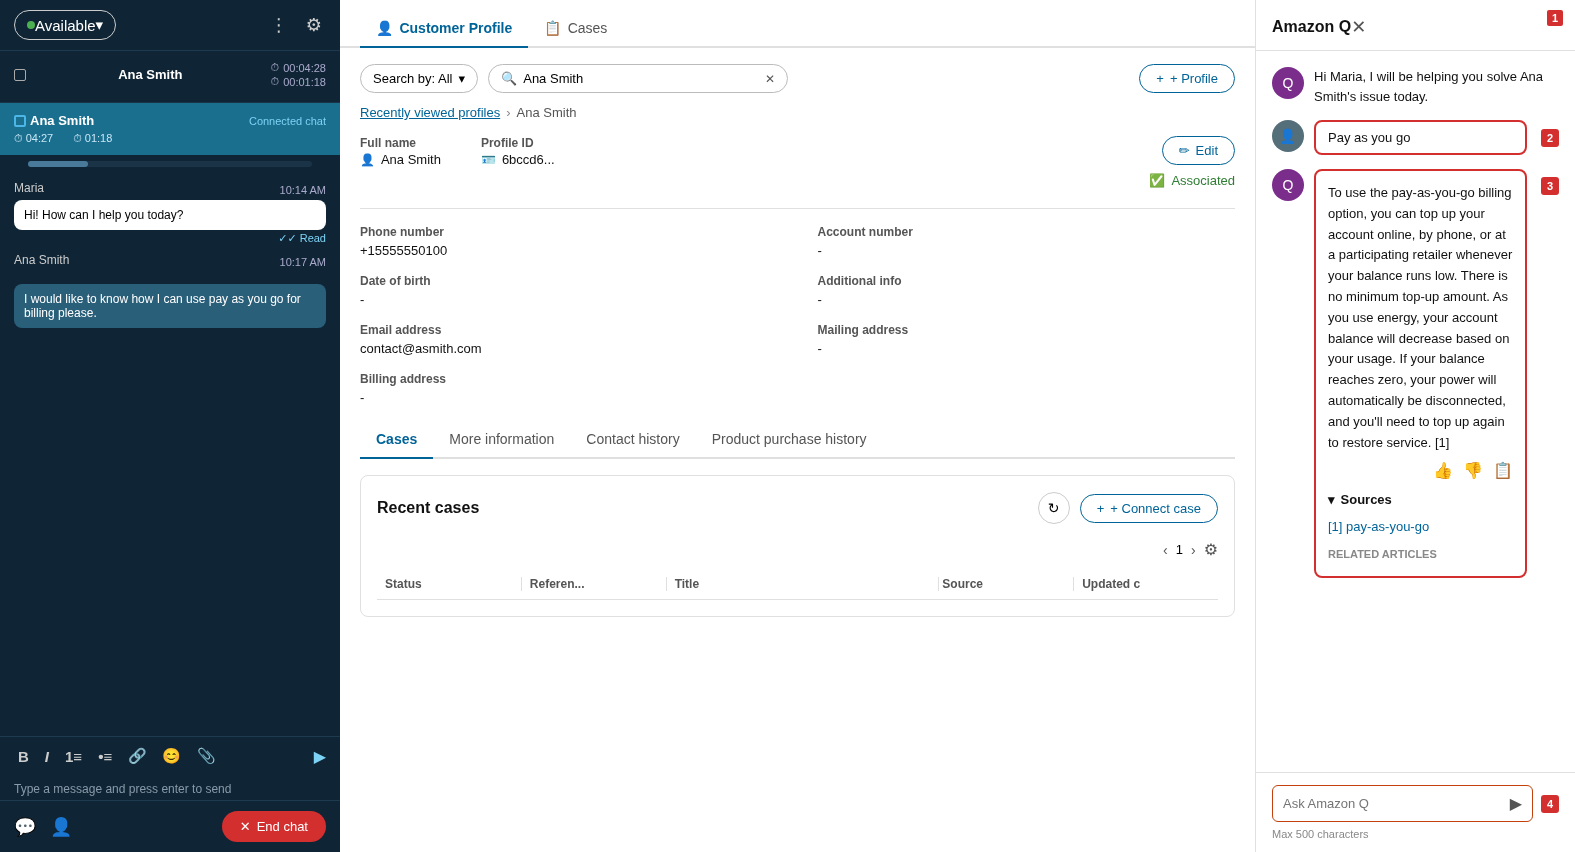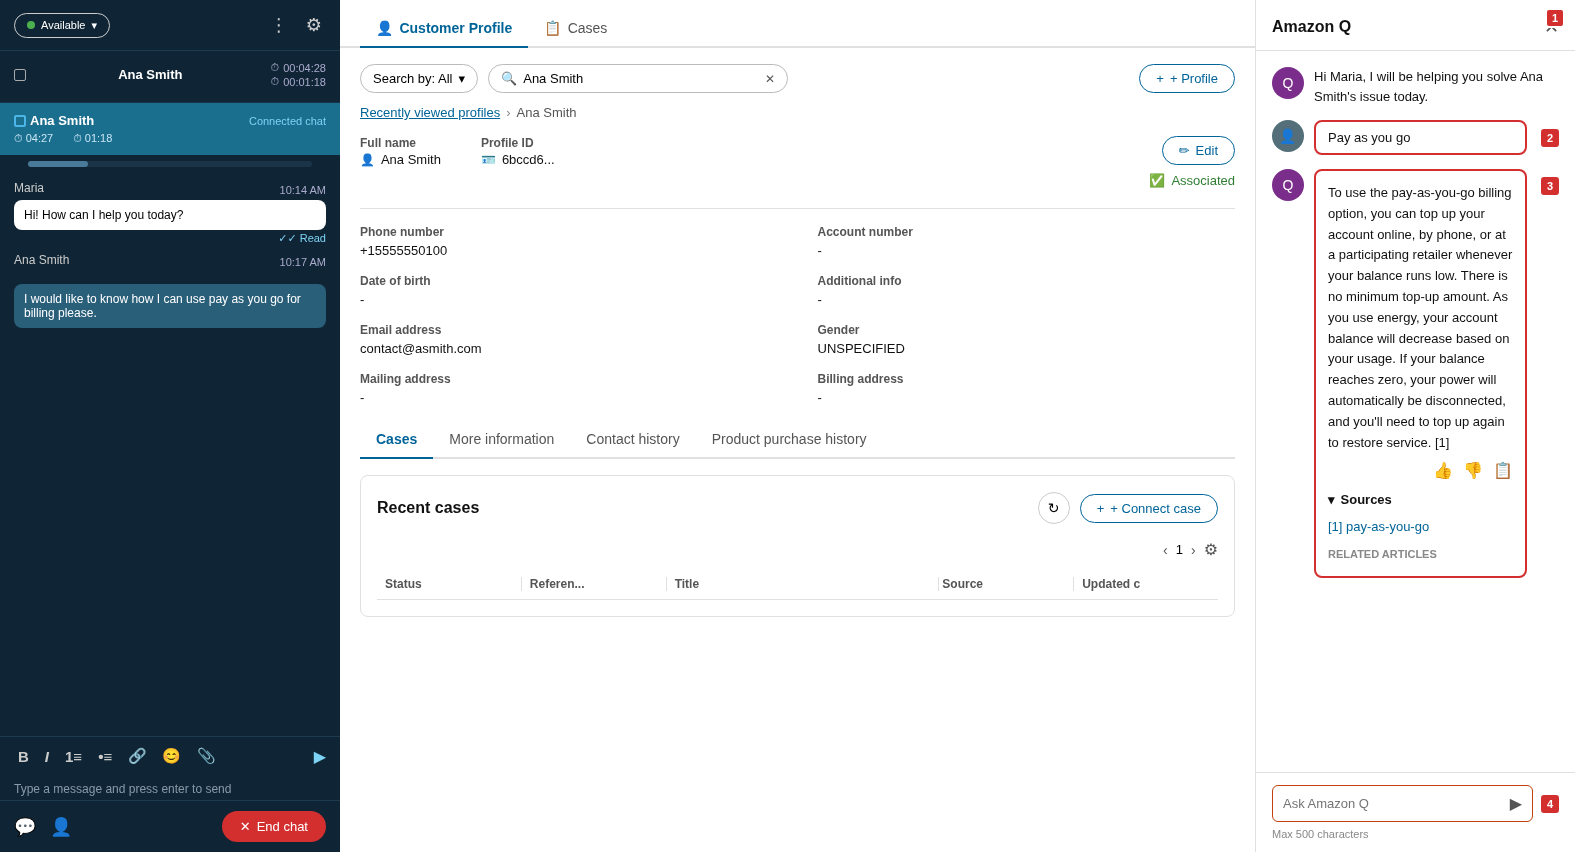--- a/index.html
+++ b/index.html
@@ -1,21 +1,21 @@
 <!DOCTYPE html>
 <html><head>
   <meta charset="utf-8">
   <style>
     * { box-sizing: border-box; margin: 0; padding: 0; }
     body { font-family: -apple-system, BlinkMacSystemFont, 'Segoe UI', Arial, sans-serif; font-size: 13px; background: #f0f0f0; display: flex; height: 852px; overflow: hidden; }
 
     
     .sidebar { width: 340px; background: #0f2535; display: flex; flex-direction: column; height: 100%; color: #fff; flex-shrink: 0; }
     .sidebar-header { display: flex; align-items: center; justify-content: space-between; padding: 10px 14px; border-bottom: 1px solid #1e3a4f; }
-    .status-btn { background: transparent; border: 1.5px solid #ccc; border-radius: 20px; color: #fff; padding: 5px 12px; font-size: 11px; cursor: pointer; display: flex; align-items: center; gap: 6px; }
+    .status-btn { background: transparent; border: 1.5px solid #ccc; border-radius: 20px; color: #fff; padding: 5px 12px; font-size: 15px; cursor: pointer; display: flex; align-items: center; }
     .status-dot { width: 8px; height: 8px; background: #4caf50; border-radius: 50%; display: inline-block; }
     .sidebar-icons { display: flex; align-items: center; gap: 10px; }
     .icon-btn { background: none; border: none; color: #ccc; cursor: pointer; font-size: 18px; padding: 4px; }
 
     .chat-item { padding: 10px 14px; border-bottom: 1px solid #1a3347; cursor: pointer; }
     .chat-item-header { display: flex; align-items: center; justify-content: space-between; margin-bottom: 4px; }
     .chat-name { font-weight: 600; font-size: 13px; color: #fff; }
     .chat-times { font-size: 11px; color: #aac; display: flex; flex-direction: column; align-items: flex-end; gap: 1px; }
     .chat-time-row { display: flex; align-items: center; gap: 4px; }
     .chat-status-label { font-size: 11px; color: #7dd3f5; }
@@ -94,21 +94,21 @@
 
     .table-header { display: flex; border-bottom: 1px solid #e0e0e0; padding: 8px 0; font-weight: 600; font-size: 12px; color: #555; }
     .col-status { flex: 1; padding: 0 8px; }
     .col-ref { flex: 1; padding: 0 8px; border-left: 1px solid #e0e0e0; }
     .col-title { flex: 2; padding: 0 8px; border-left: 1px solid #e0e0e0; }
     .col-source { flex: 1; padding: 0 3px; border-left: 1px solid #e0e0e0; }
     .col-updated { flex: 1; padding: 0 8px; border-left: 1px solid #e0e0e0; }
 
     
     .amazon-q-panel { width: 320px; background: #fff; border-left: 1px solid #e0e0e0; display: flex; flex-direction: column; height: 100%; flex-shrink: 0; }
-    .aq-header { display: flex; align-items: center; justify-content: space-between; padding: 16px 16px 12px; border-bottom: 1px solid #e0e0e0; }
+    .aq-header { display: flex; align-items: center; padding: 16px 16px 12px; border-bottom: 1px solid #e0e0e0; }
     .aq-title { font-size: 16px; font-weight: 700; color: #111; }
     .aq-close-btn { background: none; border: none; cursor: pointer; font-size: 18px; color: #555; }
 
     .aq-messages { flex: 1; overflow-y: auto; padding: 16px; display: flex; flex-direction: column; gap: 14px; }
     .aq-msg { display: flex; gap: 10px; align-items: flex-start; }
     .aq-avatar { width: 32px; height: 32px; border-radius: 50%; background: #7b2d8b; display: flex; align-items: center; justify-content: center; color: #fff; font-size: 14px; flex-shrink: 0; }
     .aq-avatar.user { background: #546e7a; }
     .aq-bubble { flex: 1; }
     .aq-text { font-size: 13px; color: #111; line-height: 1.5; }
     .aq-user-bubble { border: 2px solid #d32f2f; border-radius: 8px; padding: 8px 12px; font-size: 13px; color: #111; background: #fff; }
@@ -314,24 +314,20 @@
         <div class="field-label">Date of birth</div>
         <div class="field-value">-</div>
       </div>
       <div class="detail-field">
         <div class="field-label">Additional info</div>
         <div class="field-value">-</div>
       </div>
       <div class="detail-field">
         <div class="field-label">Email address</div>
         <div class="field-value">contact@asmith.com</div>
-      </div>
-      <div class="detail-field">
-        <div class="field-label">Gender</div>
-        <div class="field-value">UNSPECIFIED</div>
       </div>
       <div class="detail-field">
         <div class="field-label">Mailing address</div>
         <div class="field-value">-</div>
       </div>
       <div class="detail-field">
         <div class="field-label">Billing address</div>
         <div class="field-value">-</div>
       </div>
     </div>

